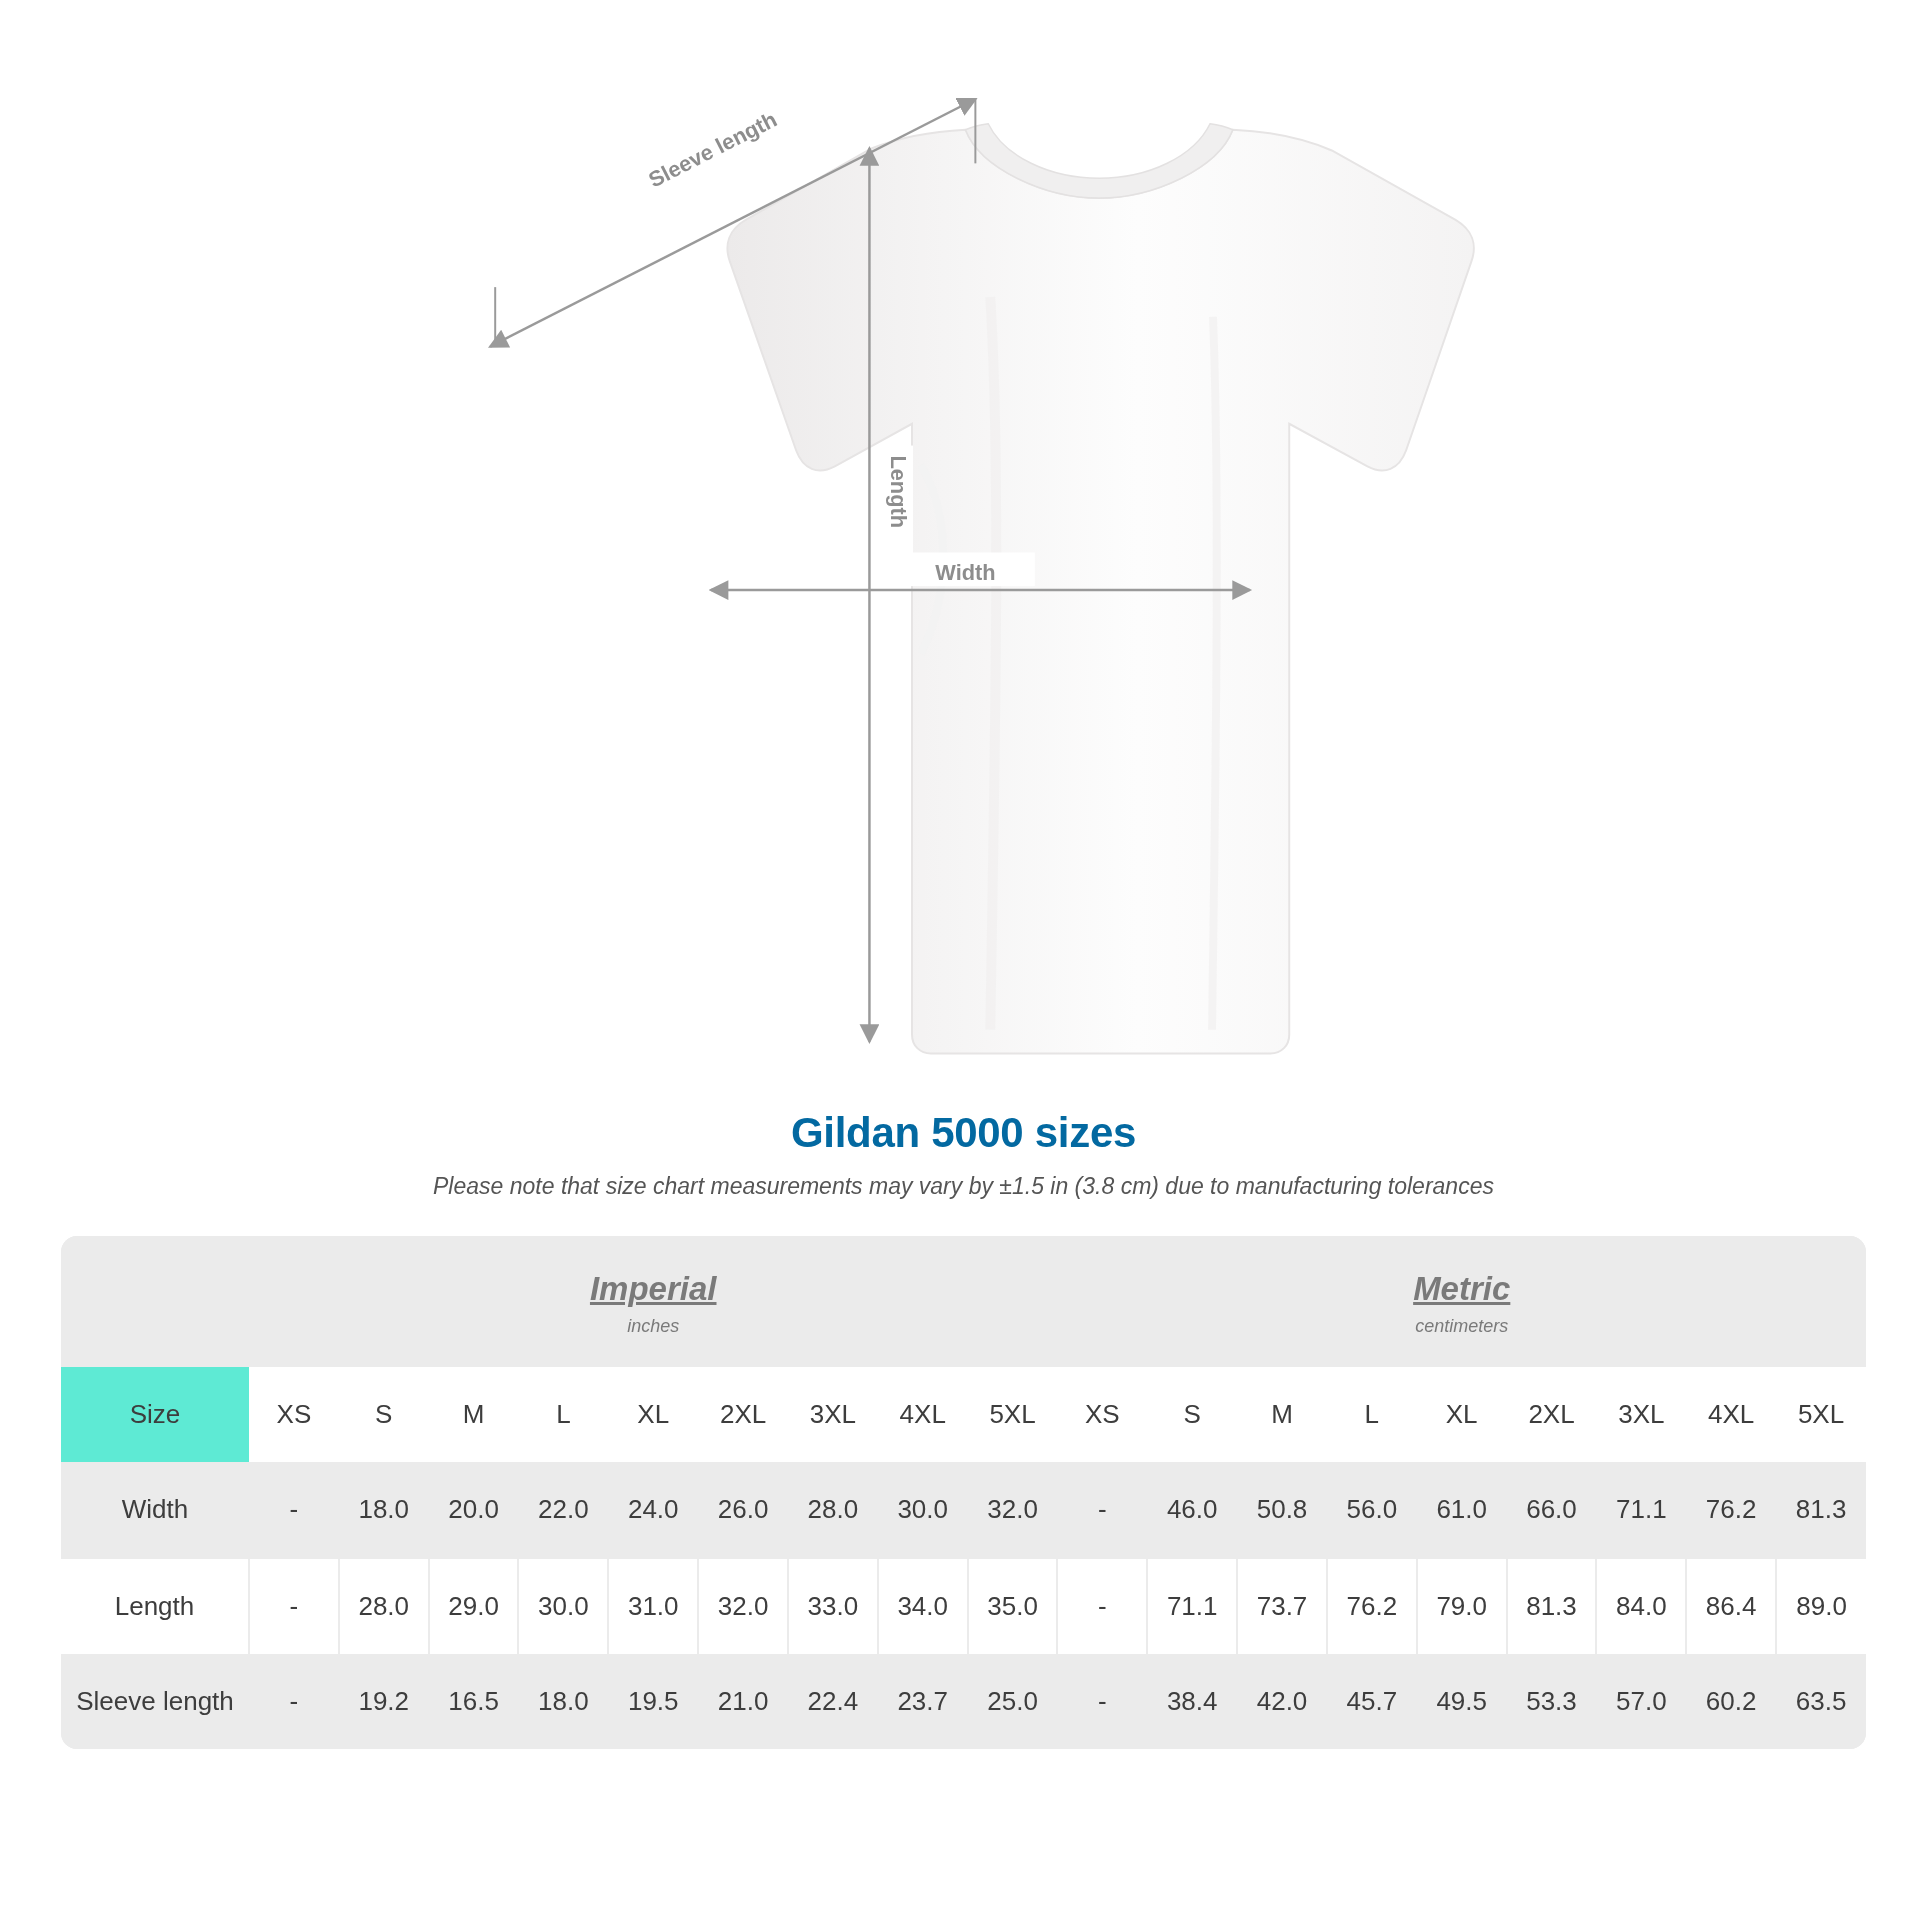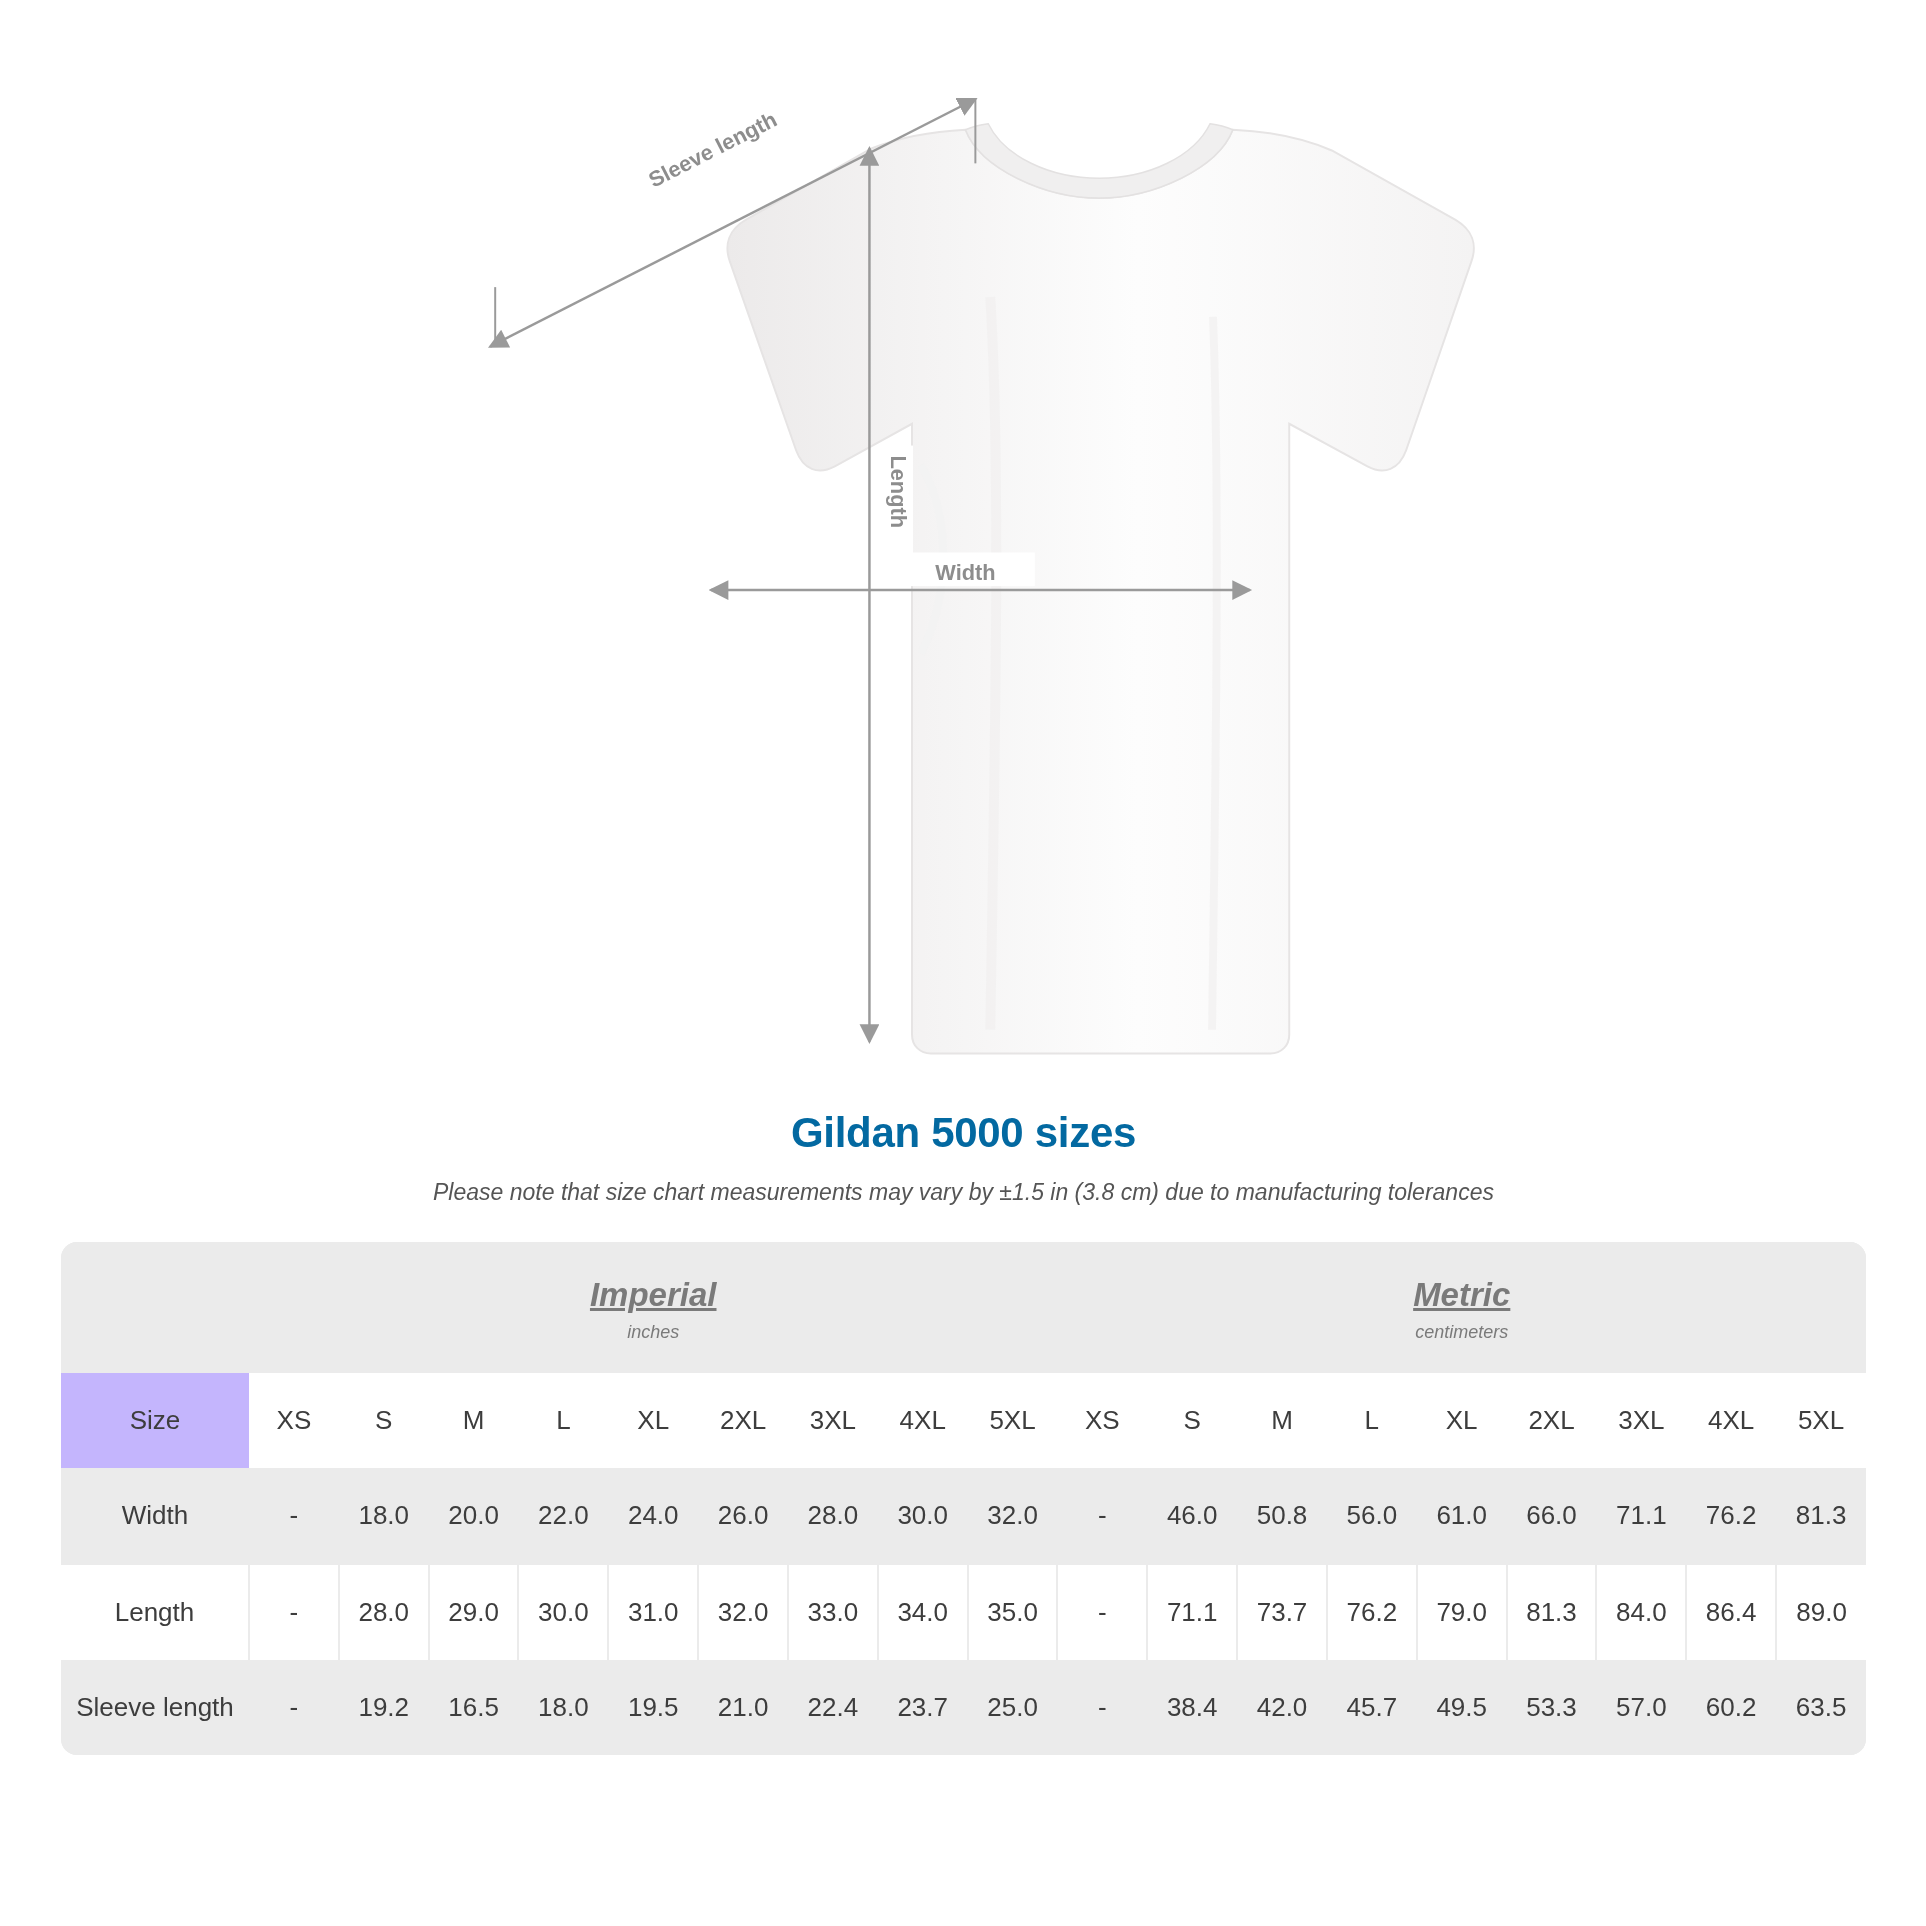--- a/index.html
+++ b/index.html
@@ -39,21 +39,21 @@
   .chart-title {
     font-size: 42px;
     font-weight: bold;
     color: #0369a1;
     letter-spacing: -0.3px;
   }
   .chart-note {
     font-size: 23px;
     font-style: italic;
     color: #555;
-    margin-top: 22px;
+    margin-top: 16px;
   }
 
   
   .table-wrap {
     margin: 36px 61px 0 61px;
     border-radius: 16px;
     overflow: hidden;
     background: #ebebeb;
   }
   table.size-table {
@@ -89,21 +89,21 @@
   .head-row td {
     background: #ffffff;
     font-size: 26px;
     font-weight: bold;
     color: #3d3d3d;
     padding: 32px 0;
     border-right: 2px solid #ebebeb;
   }
   .head-row td:last-child { border-right: none; }
   .head-row td.rowlabel {
-    background: #c4b5fd;
+    background: #5eead4;
   }
 
   .data-row td {
     font-size: 26px;
     color: #3d3d3d;
     padding: 32px 0;
     border-right: 2px solid #ffffff;
     border-top: 2px solid #ffffff;
   }
   .data-row td:last-child { border-right: none; }

